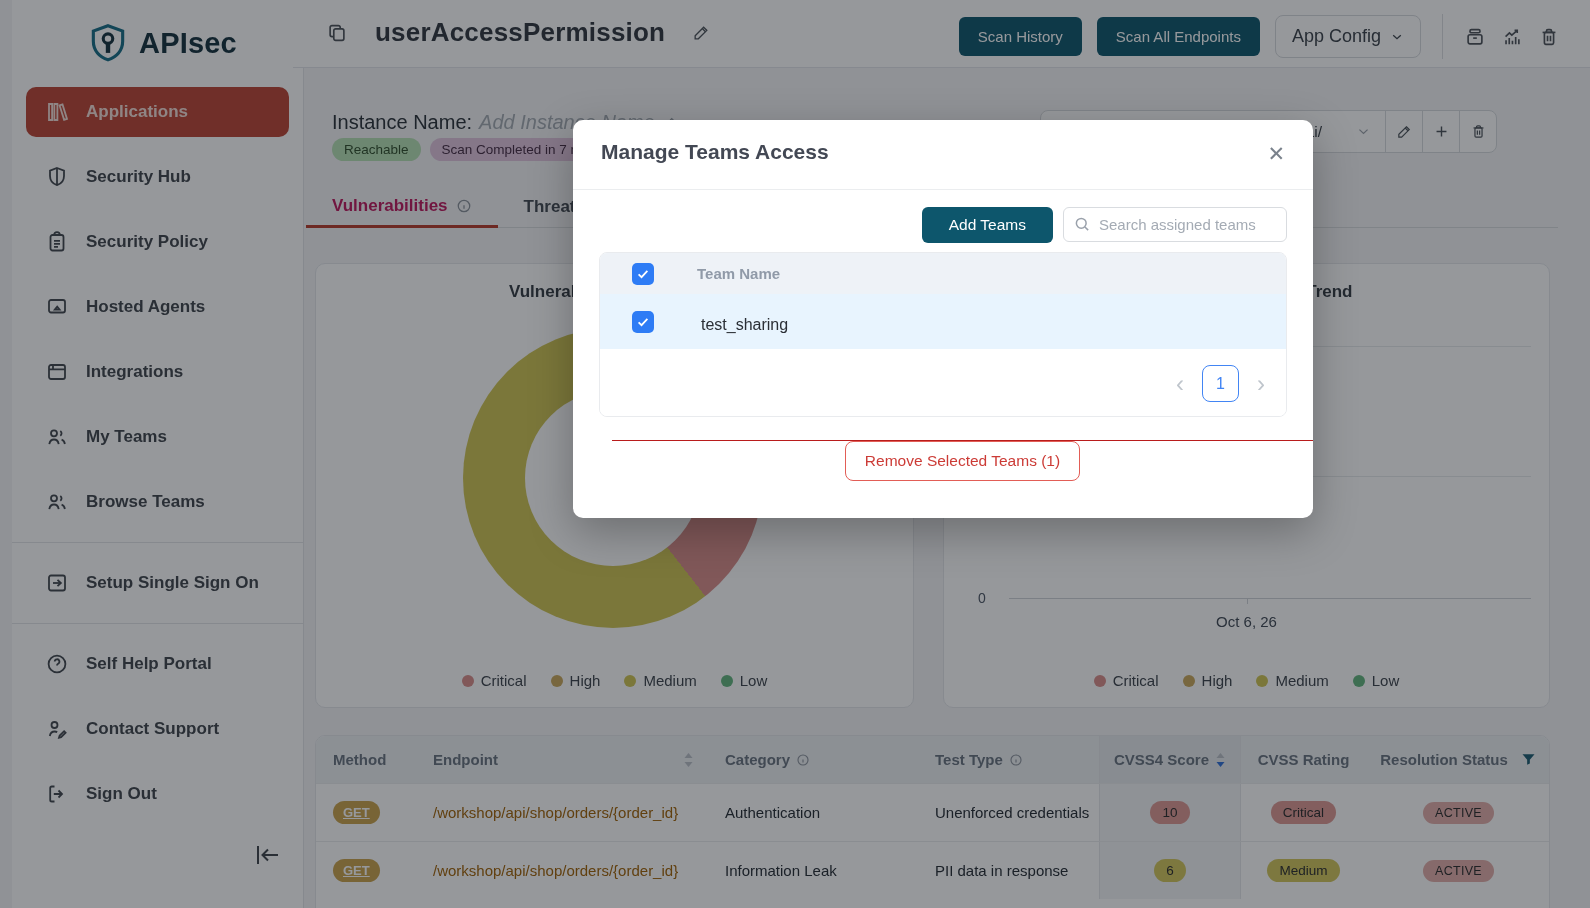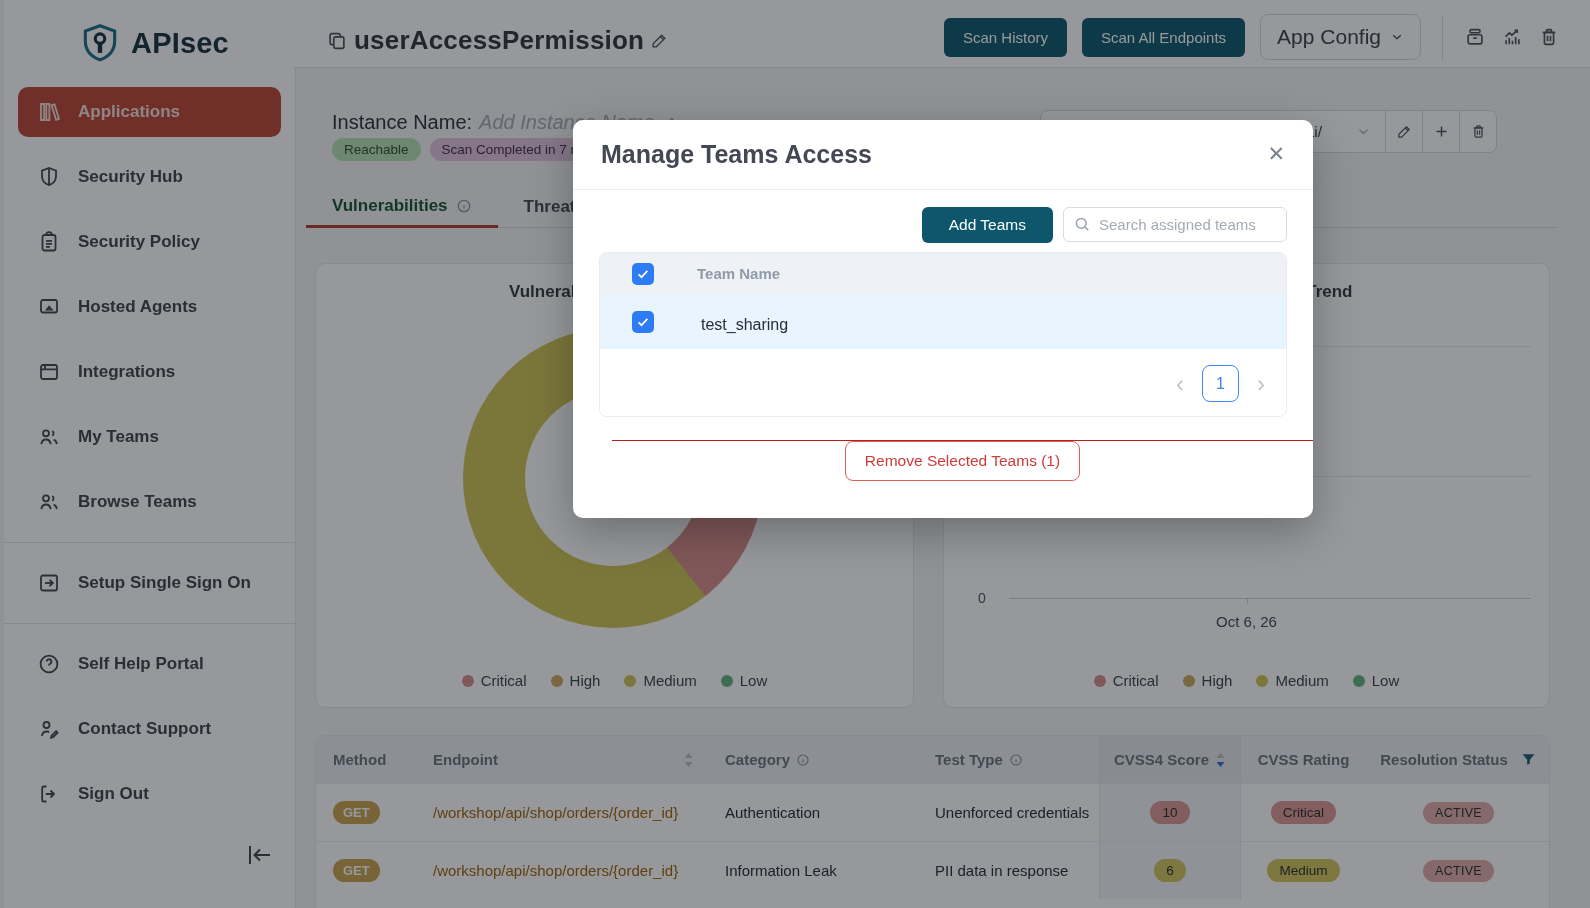--- a/index.html
+++ b/index.html
@@ -5,47 +5,47 @@
   * { margin:0; padding:0; box-sizing:border-box; }
   html,body { width:1590px; height:908px; }
   body {
     position:relative; overflow:hidden;
     font-family:"Liberation Sans", sans-serif;
     background:#f4f5f7; color:#2a3138;
   }
   svg { display:block; }
 
   
-  .sidebar { position:absolute; left:4px; top:0; width:292px; height:908px;
+  .sidebar { position:absolute; left:12px; top:0; width:292px; height:908px;
     background:#ffffff; border-right:1px solid #e2e4e8; z-index:1; }
   .logo-row { display:flex; align-items:center; gap:9px; padding:20px 0 0 74px; }
   .logo-text { font-size:29px; font-weight:700; color:#14303d; letter-spacing:.2px; }
   .nav { padding:21px 14px 0 14px; }
   .nav-item { display:flex; align-items:center; gap:17px; height:50px;
     padding-left:19px; border-radius:10px; margin-bottom:15px;
     color:#3f454c; font-size:17px; font-weight:700; cursor:pointer; }
   .nav-item .nico { width:24px; height:24px; color:#41474e; flex:none; }
   .nav-item.active { background:#bc4434; color:#f3ddd7; }
   .nav-item.active .nico { color:#f3ddd7; }
   .nav-hr { border:0; border-top:1px solid #e3e5e8; margin:0 -14px 15px -14px; }
   .nav-hr.sso { margin-top:3px; }
   .collapse-btn { position:absolute; right:23px; bottom:42px; width:26px; height:22px;
     color:#3f454c; cursor:pointer; }
 
   
   .topbar { position:absolute; left:293px; top:0; width:1297px; height:68px;
     background:#ffffff; border-bottom:1px solid #e3e5e9; z-index:1; }
-  .doc-title { position:absolute; left:33px; top:25px; display:flex; align-items:center; gap:6px;text-align:center; }
+  .doc-title { position:absolute; left:33px; top:17px; display:flex; align-items:center; gap:27px;text-align:center; }
   .doc-title h1 { font-size:26px; font-weight:700; color:#30373f; letter-spacing:.2px; }
   .icon-btn { color:#4b5158; cursor:pointer; background:none; border:none; }
   .tb-actions { position:absolute; right:30px; top:14px; display:flex; align-items:center; gap:15px; }
   .btn-teal { background:#0d566c; color:#ffffff; border:none; border-radius:6px;
     font-size:15px; font-weight:400; padding:11px 19px; cursor:pointer; font-family:inherit; }
   .btn-outline { background:#fff; color:#3a4149; border:1px solid #d6d9dd; border-radius:8px;
-    font-size:21px; padding:10px 16px; display:flex; align-items:center; gap:9px; cursor:pointer; font-family:inherit; }
+    font-size:18px; padding:10px 16px; display:flex; align-items:center; gap:9px; cursor:pointer; font-family:inherit; }
   .tb-divider { width:1px; height:45px; background:#dbdee1; margin:0 6px; }
 
   
   .instance-row { position:absolute; left:332px; top:111px; display:flex; align-items:center; gap:7px;
     font-size:20px; z-index:1; }
   .instance-label { color:#2a3138; }
   .instance-placeholder { color:#a3a9b1; font-style:italic; }
   .badge-row { position:absolute; left:332px; top:138px; display:flex; gap:9px; z-index:1; }
   .badge { font-size:13.5px; padding:4px 12px; border-radius:12px; white-space:nowrap; }
   .badge-green { background:#b7e0b4; color:#2f4e2c; }
@@ -56,21 +56,21 @@
   .url-seg { border-left:1px solid #d7dadd; display:flex; align-items:center; justify-content:center; cursor:pointer; }
   .url-seg:first-child { border-left:none; width:45px; }
   .url-main { flex:1; display:flex; align-items:center; justify-content:flex-end; gap:34px;
     padding-right:14px; font-size:15.5px; color:#3a4149; cursor:pointer; }
   .url-btn { width:37px; color:#4a5158; }
 
   .tabs { position:absolute; left:306px; top:186px; width:1252px; height:42px;
     border-bottom:1px solid #d8dbde; display:flex; z-index:1; }
   .tab { display:flex; align-items:center; gap:8px; padding:0 26px; font-size:17px; font-weight:700;
     color:#434a52; cursor:pointer; margin-bottom:-1px; }
-  .tab.active { color:#14532d; border-bottom:3px solid #b63a2a; }
+  .tab.active { color:#be185d; border-bottom:3px solid #b63a2a; }
   .tab .tinfo { color:#8a9199; }
 
   .card { position:absolute; background:#fff; border:1px solid #e4e6ea; border-radius:10px; z-index:1; }
   .card-sev { left:315px; top:263px; width:599px; height:445px; }
   .card-trend { left:943px; top:263px; width:607px; height:445px; }
   .card-title { position:absolute; top:18px; left:0; right:0; text-align:center;
     font-size:17px; font-weight:700; color:#343b43; }
   .donut { position:absolute; left:147px; top:64px; width:300px; height:300px; border-radius:50%;
     background:conic-gradient(#cfc453 0deg 103deg, #d98d8a 103deg 142deg, #cfc453 142deg 360deg); }
   .donut::after { content:""; position:absolute; left:62px; top:62px; width:176px; height:176px;
@@ -94,33 +94,33 @@
   .vrow { display:grid; grid-template-columns:100px 292px 210px 181px 142px 125px 185px; align-items:center; }
   .vhead { height:47px; background:#edf0f3; color:#68737f; font-size:15px; font-weight:700; }
   .vhead .cell { display:flex; align-items:center; gap:6px; }
   .vbody { height:58px; border-top:1px solid #e9ebee; font-size:15px; color:#242b33; }
   .cell { padding-left:17px; }
   .cell.center { justify-content:center; display:flex; padding-left:0; align-items:center; gap:6px; }
   .cell-score { background:#f2f4f6; border-left:1px solid #e4e7ea; border-right:1px solid #e4e7ea; height:100%; }
   .vhead .cell-score { background:#e6eaee; }
   .link { color:#a16207; cursor:pointer; }
   .pill { display:inline-block; border-radius:12px; padding:4px 12px; font-size:13.5px; color:#2c2c2c; }
-  .pill-get { background:#c9a24c; color:#fff; font-size:13px; font-weight:700; padding:4px 10px; }
+  .pill-get { background:#c9a24c; color:#fff; font-size:13px; font-weight:700; padding:4px 10px;text-decoration:underline; }
   .pill-red { background:#dd9893; }
   .pill-yellow { background:#d2c75c; }
   .pill-active { background:#e3aeaa; font-size:12.5px; letter-spacing:.3px; }
   .sort { width:11px; height:16px; }
   .funnel { margin-left:6px; }
 
   
   .overlay { position:absolute; inset:0; background:rgba(15,20,28,0.44); z-index:50; }
   .modal { position:absolute; left:573px; top:120px; width:740px; height:398px; background:#fff;
     border-radius:10px; box-shadow:0 14px 44px rgba(0,0,0,.28); z-index:60; }
   .modal-header { position:relative; height:70px; border-bottom:1px solid #ebedef; }
-  .modal-title { position:absolute; left:28px; top:20px; font-size:25px; font-weight:700; color:#434854; }
+  .modal-title { position:absolute; left:28px; top:20px; font-size:21px; font-weight:700; color:#434854; }
   .modal-close { position:absolute; right:28px; top:23px; font-size:21px; color:#7a828c;
     background:none; border:none; cursor:pointer; line-height:1; }
   .modal-toolbar { position:absolute; left:26px; right:26px; top:87px; height:36px;
     display:flex; justify-content:flex-end; gap:10px; }
   .btn-add { background:#0d566c; color:#fff; border:none; border-radius:6px; font-size:15.5px;
     padding:0 27px; cursor:pointer; font-family:inherit; }
   .search-wrap { position:relative; width:224px; }
   .search-wrap input { width:100%; height:35px; border:1px solid #d9dce0; border-radius:6px;
     padding:0 10px 0 35px; font-size:15px; font-family:inherit; color:#3a4149; }
   .search-wrap input::placeholder { color:#a4abb4; }

